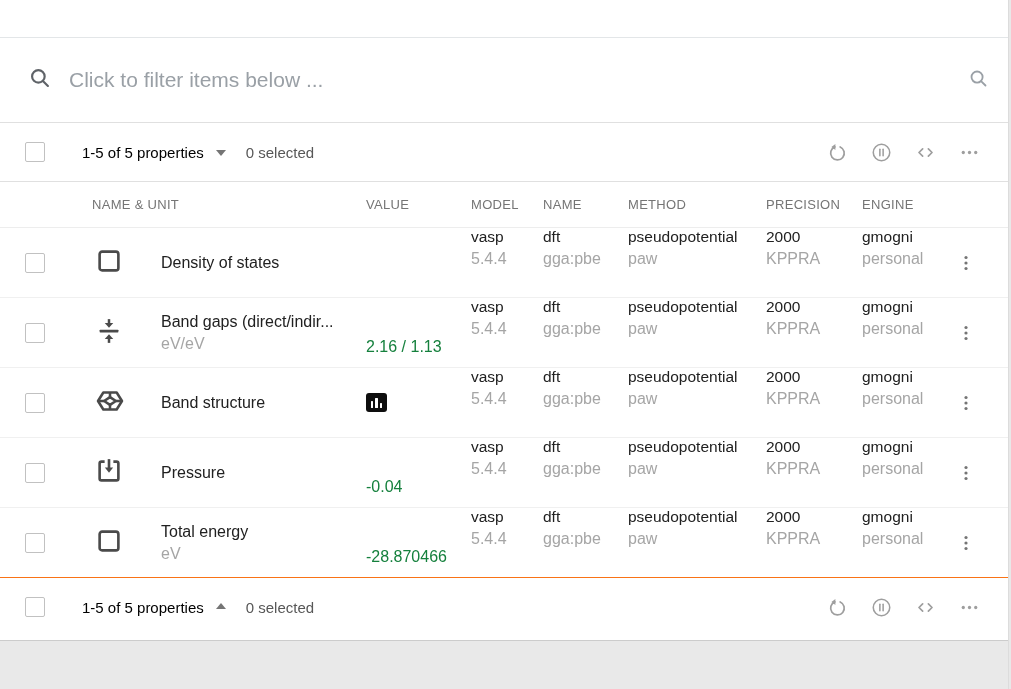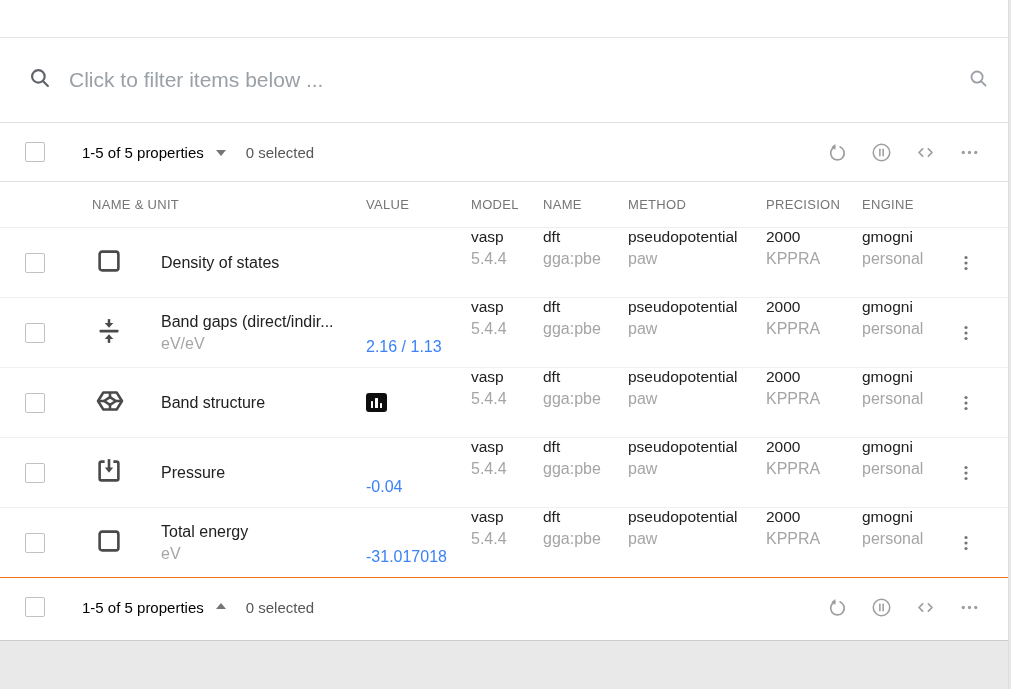--- a/index.html
+++ b/index.html
@@ -38,21 +38,21 @@
   .c-model { flex:0 0 85px; }
   .c-method { flex:0 0 138px; }
   .c-precision { flex:0 0 96px; }
   .c-owner { flex:0 0 90px; }
   .c-menu { flex:1 1 auto; display:flex; align-items:center; }
   .h-nameunit { flex:0 0 274px; }
   .hc { display:flex; }
 
   .prop-name { font-size:16px; color:#212121; white-space:nowrap; }
   .prop-unit { font-size:16px; color:#a5a5a5; margin-top:4px; white-space:nowrap; }
-  .val-text { font-size:16px; color:#3b82f6; white-space:nowrap;margin-top:28px; }
+  .val-text { font-size:16px; color:#15803d; white-space:nowrap;margin-top:28px; }
   .main-line { font-size:15.5px; color:#212121; white-space:nowrap; }
   .sub-line { font-size:16px; color:#a5a5a5; margin-top:4px; white-space:nowrap; }
 
   .chart-badge { width:21px; height:19px; background:#0e0e0e; border-radius:3px; display:flex; align-items:flex-end; justify-content:center; gap:2px; padding-bottom:4px; cursor:pointer; }
   .chart-badge .bar { width:2.5px; background:#fff; border-radius:0.5px; }
   .bar-1 { height:7px; } .bar-2 { height:10px; } .bar-3 { height:5px; }
 
   .kebab { cursor:pointer; margin-left:2px; width:24px; height:24px; display:flex; align-items:center; justify-content:center; }
 
   .card-bottom-gap { height:5px; border-bottom:1px solid #cccccc; background:#fff; }
@@ -359,21 +359,21 @@
         <span class="row-icon">
       <svg width="30" height="30" viewBox="0 0 24 24" fill="none" stroke="currentColor" stroke-width="2.1">
         <rect x="4.5" y="4.5" width="15" height="15" rx="2"></rect>
       </svg></span>
       </div>
     <div class="c-name">
       <span class="prop-name">Total energy</span>
       <span class="prop-unit">eV</span>
     </div>
     <div class="c-value">
-        <span class="val-text">-31.017018</span>
+        <span class="val-text">-28.870466</span>
       </div>
     <div class="c-engine">
         <div class="main-line">vasp</div>
         <div class="sub-line">5.4.4</div>
       </div>
     <div class="c-model">
         <div class="main-line">dft</div>
         <div class="sub-line">gga:pbe</div>
       </div>
     <div class="c-method">

